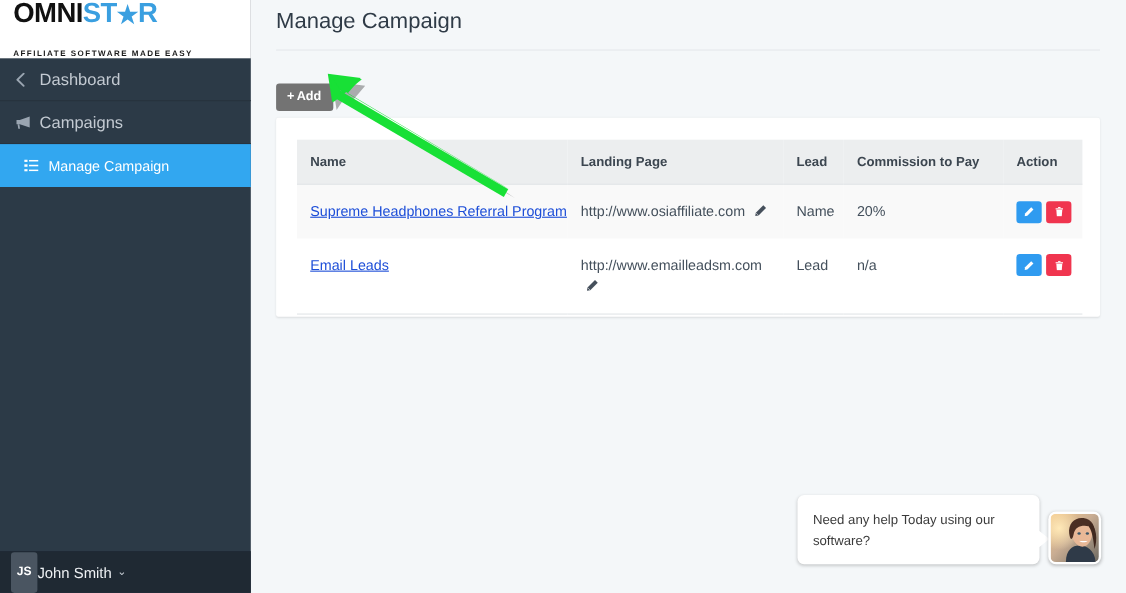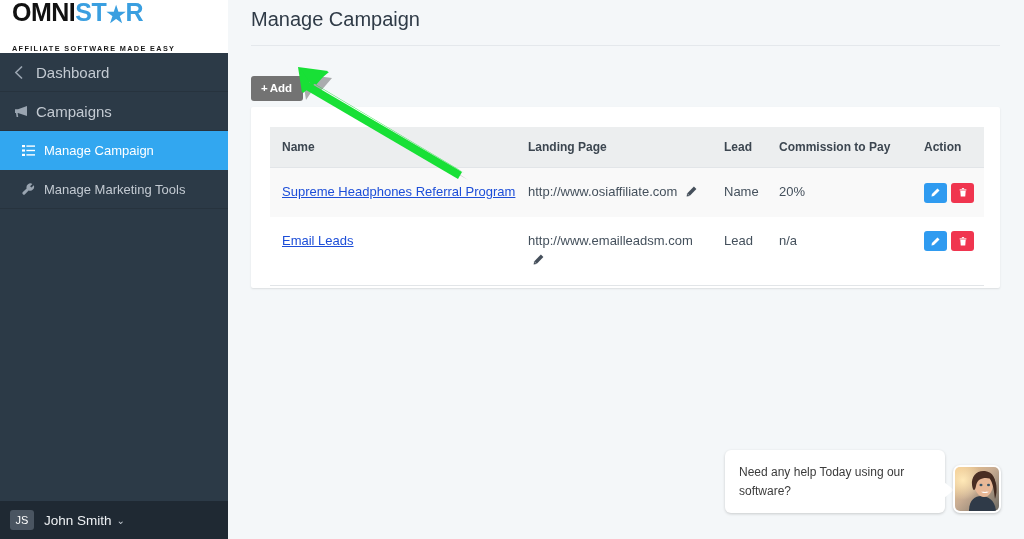--- a/index.html
+++ b/index.html
@@ -48,25 +48,25 @@
     background:#32a7f0; color:#ffffff; border-bottom:1px solid #32a7f0;
   }
   .nav-item.active .nav-ico { color:#ffffff; }
   .nav-item.plain { color:#c3cad2; }
 
   #user-bar {
     position:absolute; left:0; bottom:0; width:228px; height:38px;
     background:#1f2933; display:flex; align-items:center; padding-left:10px;
   }
   #user-initials {
-    width:24px; height:20px; background:#4a5561; color:#ffffff;
-    border-radius:3px; font-size:11px; font-weight:400;
+    width:24px; height:37px; background:#4a5561; color:#ffffff;
+    border-radius:3px; font-size:11px; font-weight:700;
     display:flex; align-items:center; justify-content:center;
   }
-  #user-name { color:#eef1f4; font-size:13.5px; margin-left:10px; }
+  #user-name { color:#eef1f4; font-size:13.5px; }
   #user-caret { color:#c3cad2; font-size:10px; margin-left:5px; }
 
   
   #main { position:absolute; left:228px; top:0; width:796px; height:539px; }
   #page-title {
     position:absolute; left:23px; top:8px;
     font-size:20px; color:#2f3b47; font-weight:400;
   }
   #title-divider {
     position:absolute; left:23px; top:45px; width:749px; height:1px;
@@ -186,28 +186,20 @@
             <rect x="4.4" y="0.4" width="8.6" height="1.4" fill="currentColor"></rect>
           <rect x="0" y="4.4" width="3" height="2.2" fill="currentColor"></rect>
             <rect x="4.4" y="4.8" width="8.6" height="1.4" fill="currentColor"></rect>
           <rect x="0" y="8.8" width="3" height="2.2" fill="currentColor"></rect>
             <rect x="4.4" y="9.2" width="8.6" height="1.4" fill="currentColor"></rect>
         </svg>
       </span>
       <span>Manage Campaign</span>
     </div>
 
-    <div class="nav-item level2 plain">
-      <span class="nav-ico">
-        <svg width="13" height="13" viewBox="0 0 13 13">
-            <path d="M11.8 2.3 L9.5 4.6 L8.1 3.2 L10.4 0.9 A4 4 0 0 0 4.6 5.4 L0.9 9.1 A1.4 1.4 0 1 0 3 11.2 L6.6 7.5 A4 4 0 0 0 11.8 2.3 Z" fill="currentColor"></path>
-          </svg>
-      </span>
-      <span>Manage Marketing Tools</span>
-    </div>
 
     <div id="user-bar">
       <div id="user-initials">JS</div>
       <div id="user-name">John Smith</div>
       <div id="user-caret">⌄</div>
     </div>
   </div>
 
   <div id="main">
 

